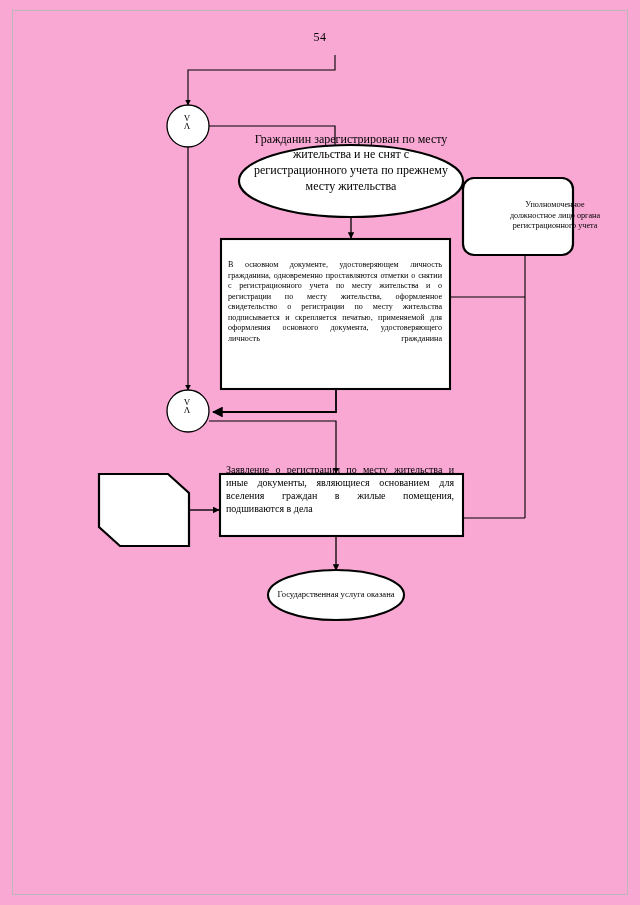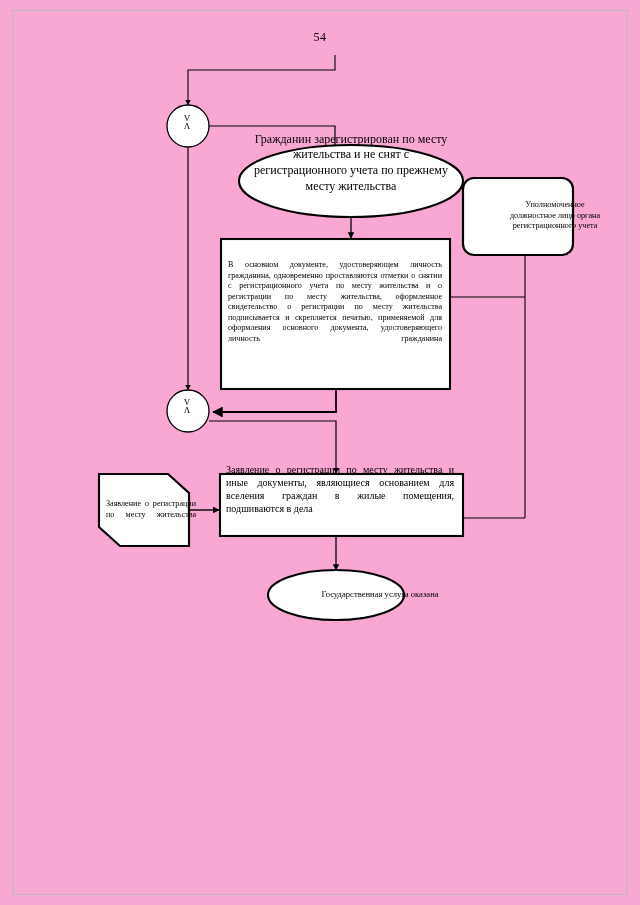--- a/index.html
+++ b/index.html
@@ -77,21 +77,21 @@
     left:226px;top:464px;width:228px;height:50px;
     font-size:10px;
     text-align:justify;
     text-align-last:left;
     display:flex;flex-direction:column;justify-content:center;
   }
   #ellipse-end-text{
     left:272px;top:573px;width:128px;height:44px;
     font-size:8.6px;
     text-align:center;
-    display:flex;align-items:center;justify-content:center;margin-left:44px;
+    display:flex;align-items:center;justify-content:center;
   }
   .conn-glyph{
     position:absolute;
     font-family:"Liberation Serif", serif;
     font-size:9px;
     text-align:center;
     line-height:8px;
     letter-spacing:0;
   }
   #conn1-glyph{left:172px;top:114px;width:30px;}
@@ -180,19 +180,18 @@
     <div>V</div>
     <div>Λ</div>
   </div>
 
   <div class="node-text" id="ellipse-top-text">Гражданин зарегистрирован по месту жительства и не снят с регистрационного учета по прежнему месту жительства</div>
 
   <div class="node-text" id="proc-main-text">В основном документе, удостоверяющем личность гражданина, одновременно проставляются отметки о снятии с регистрационного учета по месту жительства и о регистрации по месту жительства, оформленное свидетельство о регистрации по месту жительства подписывается и скрепляется печатью, применяемой для оформления основного документа, удостоверяющего личность гражданина</div>
 
   <div class="node-text" id="role-box-text">Уполномоченное должностное лицо органа регистрационного учета</div>
 
-  <div class="node-text" id="doc-text">Заявление о регистрации по месту жительства</div>
 
   <div class="node-text" id="proc-bottom-text">Заявление о регистрации по месту жительства и иные документы, являющиеся основанием для вселения граждан в жилые помещения, подшиваются в дела</div>
 
   <div class="node-text" id="ellipse-end-text">Государственная услуга оказана</div>
 
 </div>
 
 </body></html>

